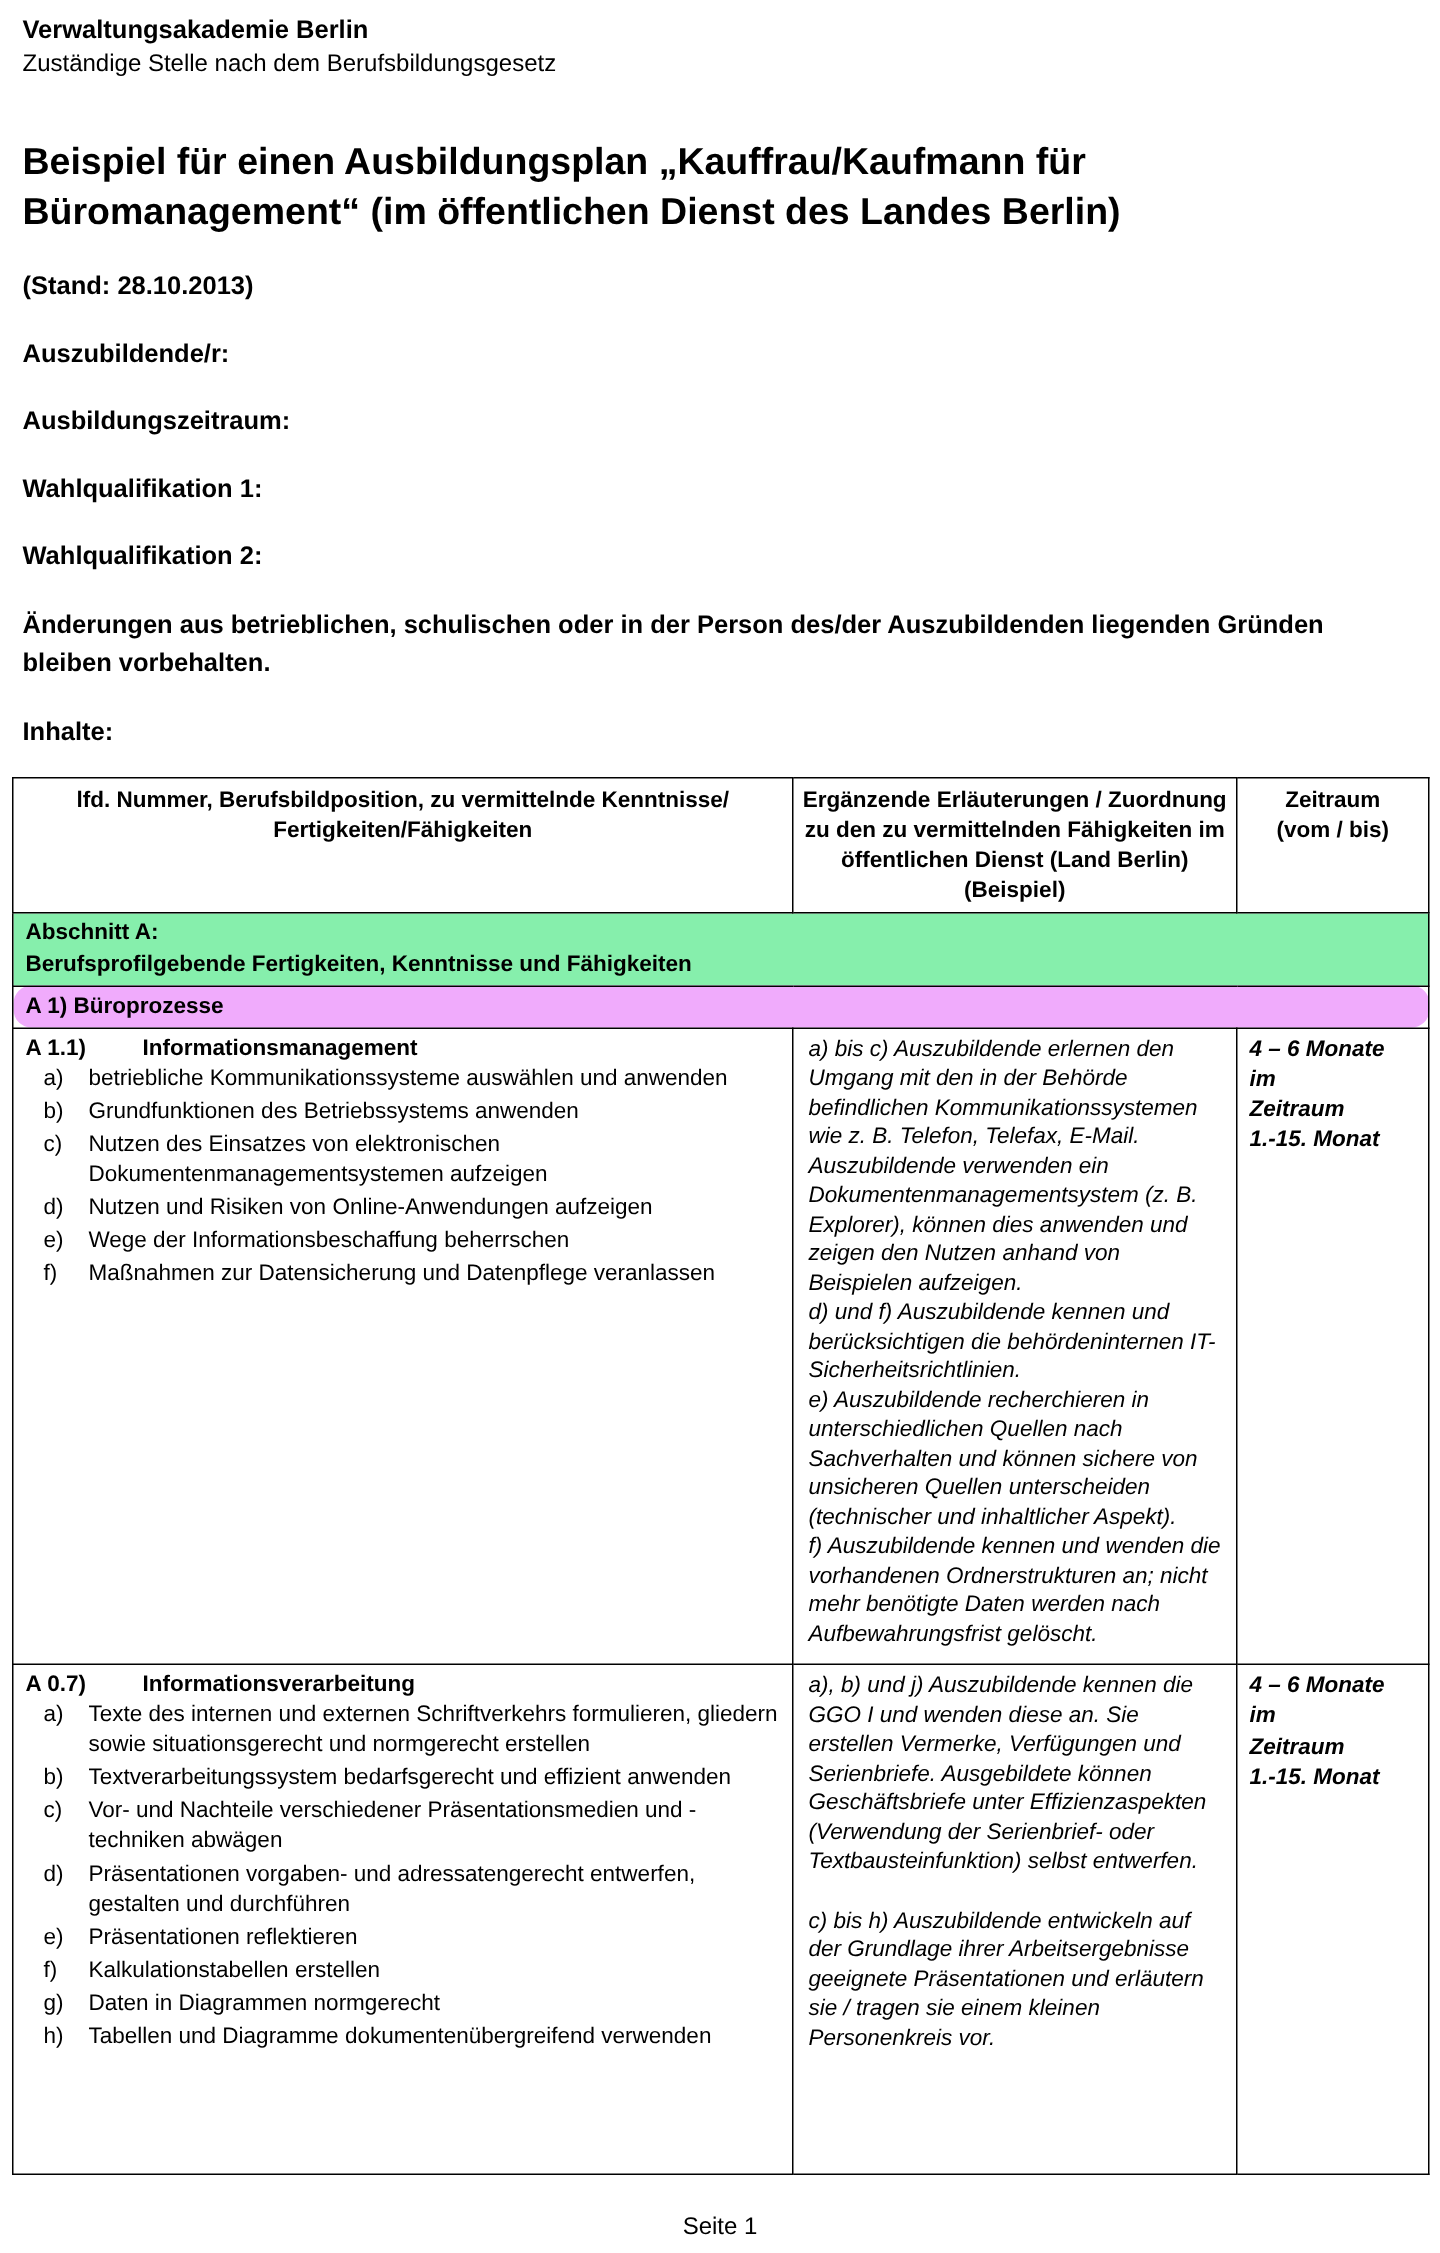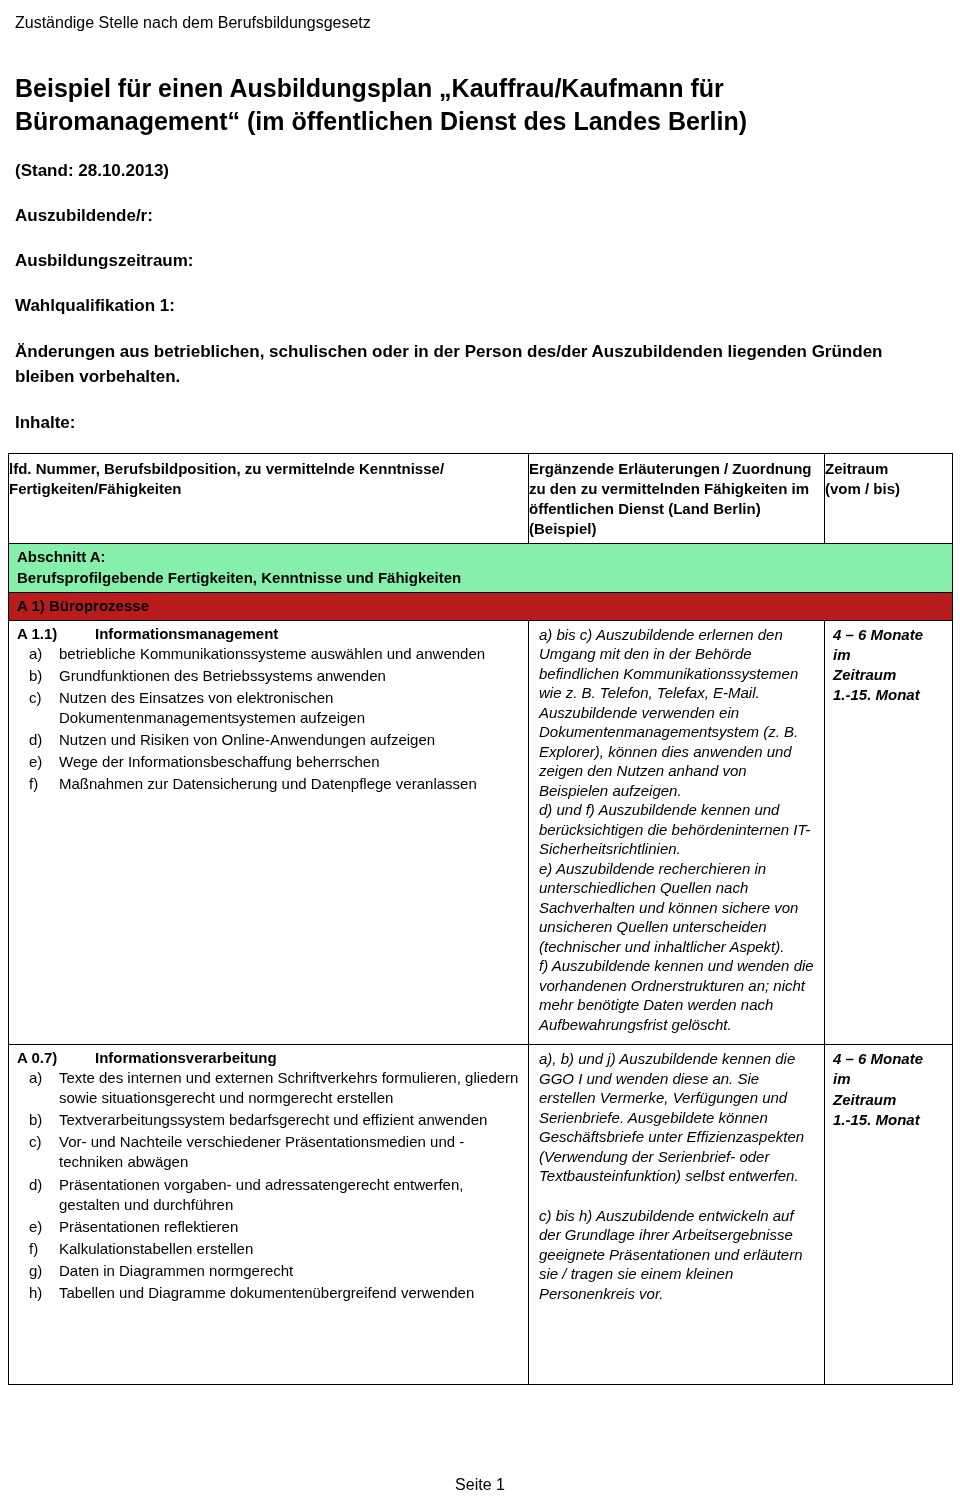--- a/index.html
+++ b/index.html
@@ -31,21 +31,21 @@
     width: 944px;
     margin-top: 20px;
     table-layout: fixed;
   }
   col.c1 { width: 520px; }
   col.c2 { width: 296px; }
   col.c3 { width: 128px; }
 
   th, td { border: 1px solid #000; vertical-align: top; }
   th {
-    font-size: 15px; font-weight: bold; text-align: left;
+    font-size: 15px; font-weight: bold; text-align: center;
     padding: 5px 0; line-height: 1.32;
   }
 
   tr.yellow td {
     font-weight: bold; font-size: 15px;
     padding: 3px 8px; line-height: 1.38;
   }
 
   td.col1-cell { padding: 2px 8px 10px 8px; }
   .row-heading { display: flex; font-weight: bold; font-size: 15px; margin-top: 2px; }
@@ -68,28 +68,30 @@
   .footer {
     position: absolute; left: 0; right: 0; bottom: 8px;
     text-align: center; font-size: 16px;
   }
 </style>
 </head>
 <body>
 
 <div class="page">
   <div class="inner">
+    <div class="org">Verwaltungsakademie Berlin</div>
     <div class="subtitle">Zuständige Stelle nach dem Berufsbildungsgesetz</div>
 
     <h1 class="title">Beispiel für einen Ausbildungsplan „Kauffrau/Kaufmann für Büromanagement“ (im öffentlichen Dienst des Landes Berlin)</h1>
 
     <div class="stand">(Stand: 28.10.2013)</div>
     <div class="field">Auszubildende/r:</div>
     <div class="field">Ausbildungszeitraum:</div>
     <div class="field">Wahlqualifikation 1:</div>
+    <div class="field">Wahlqualifikation 2:</div>
 
     <div class="note">Änderungen aus betrieblichen, schulischen oder in  der Person des/der Auszubildenden liegenden Gründen bleiben vorbehalten.</div>
     <div class="inhalte">Inhalte:</div>
   </div>
 
   <table class="content">
     <colgroup>
         <col class="c1">
         <col class="c2">
         <col class="c3">
@@ -106,21 +108,21 @@
     </tr>
 
     <tr class="yellow">
       <td colspan="3" style="background: #86efac;">
         <div>Abschnitt A:</div>
         <div>Berufsprofilgebende Fertigkeiten, Kenntnisse und Fähigkeiten</div>
       </td>
     </tr>
 
     <tr class="yellow">
-      <td colspan="3" style="background: #b91c1c;">A 1) Büroprozesse</td>
+      <td colspan="3" style="background: #f0abfc; border-radius: 12px;">A 1) Büroprozesse</td>
     </tr>
 
     <tr>
       <td class="col1-cell">
         <div class="row-heading">
           <span class="row-id">A 1.1)</span>
           <span>Informationsmanagement</span>
         </div>
         <div class="item">
           <span>a)</span>

